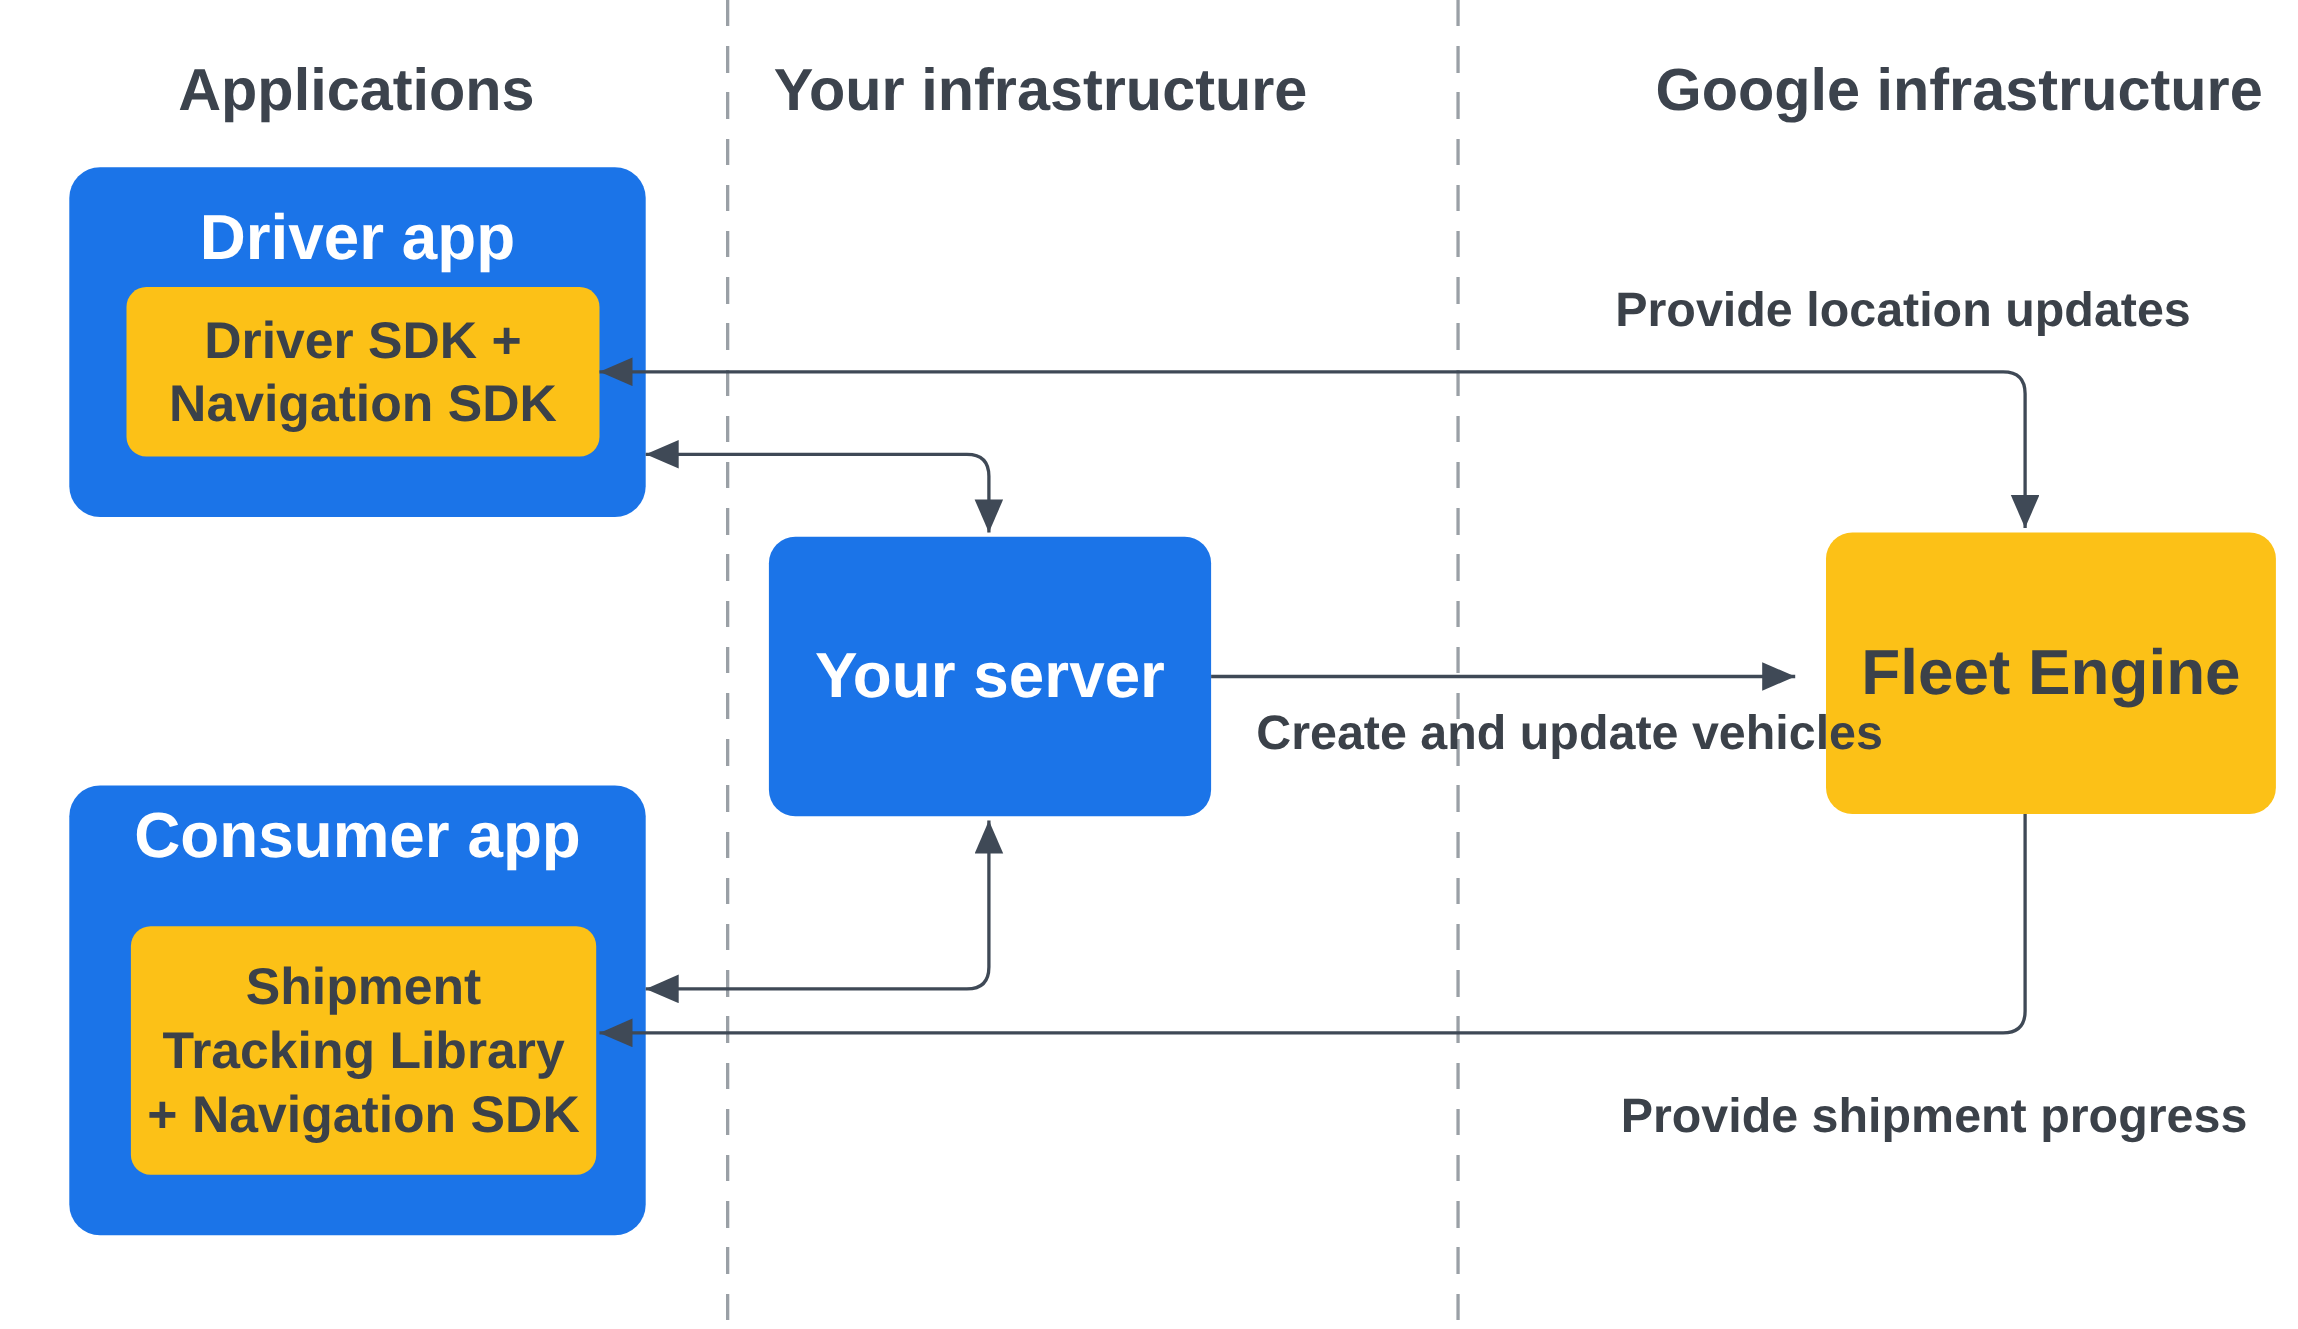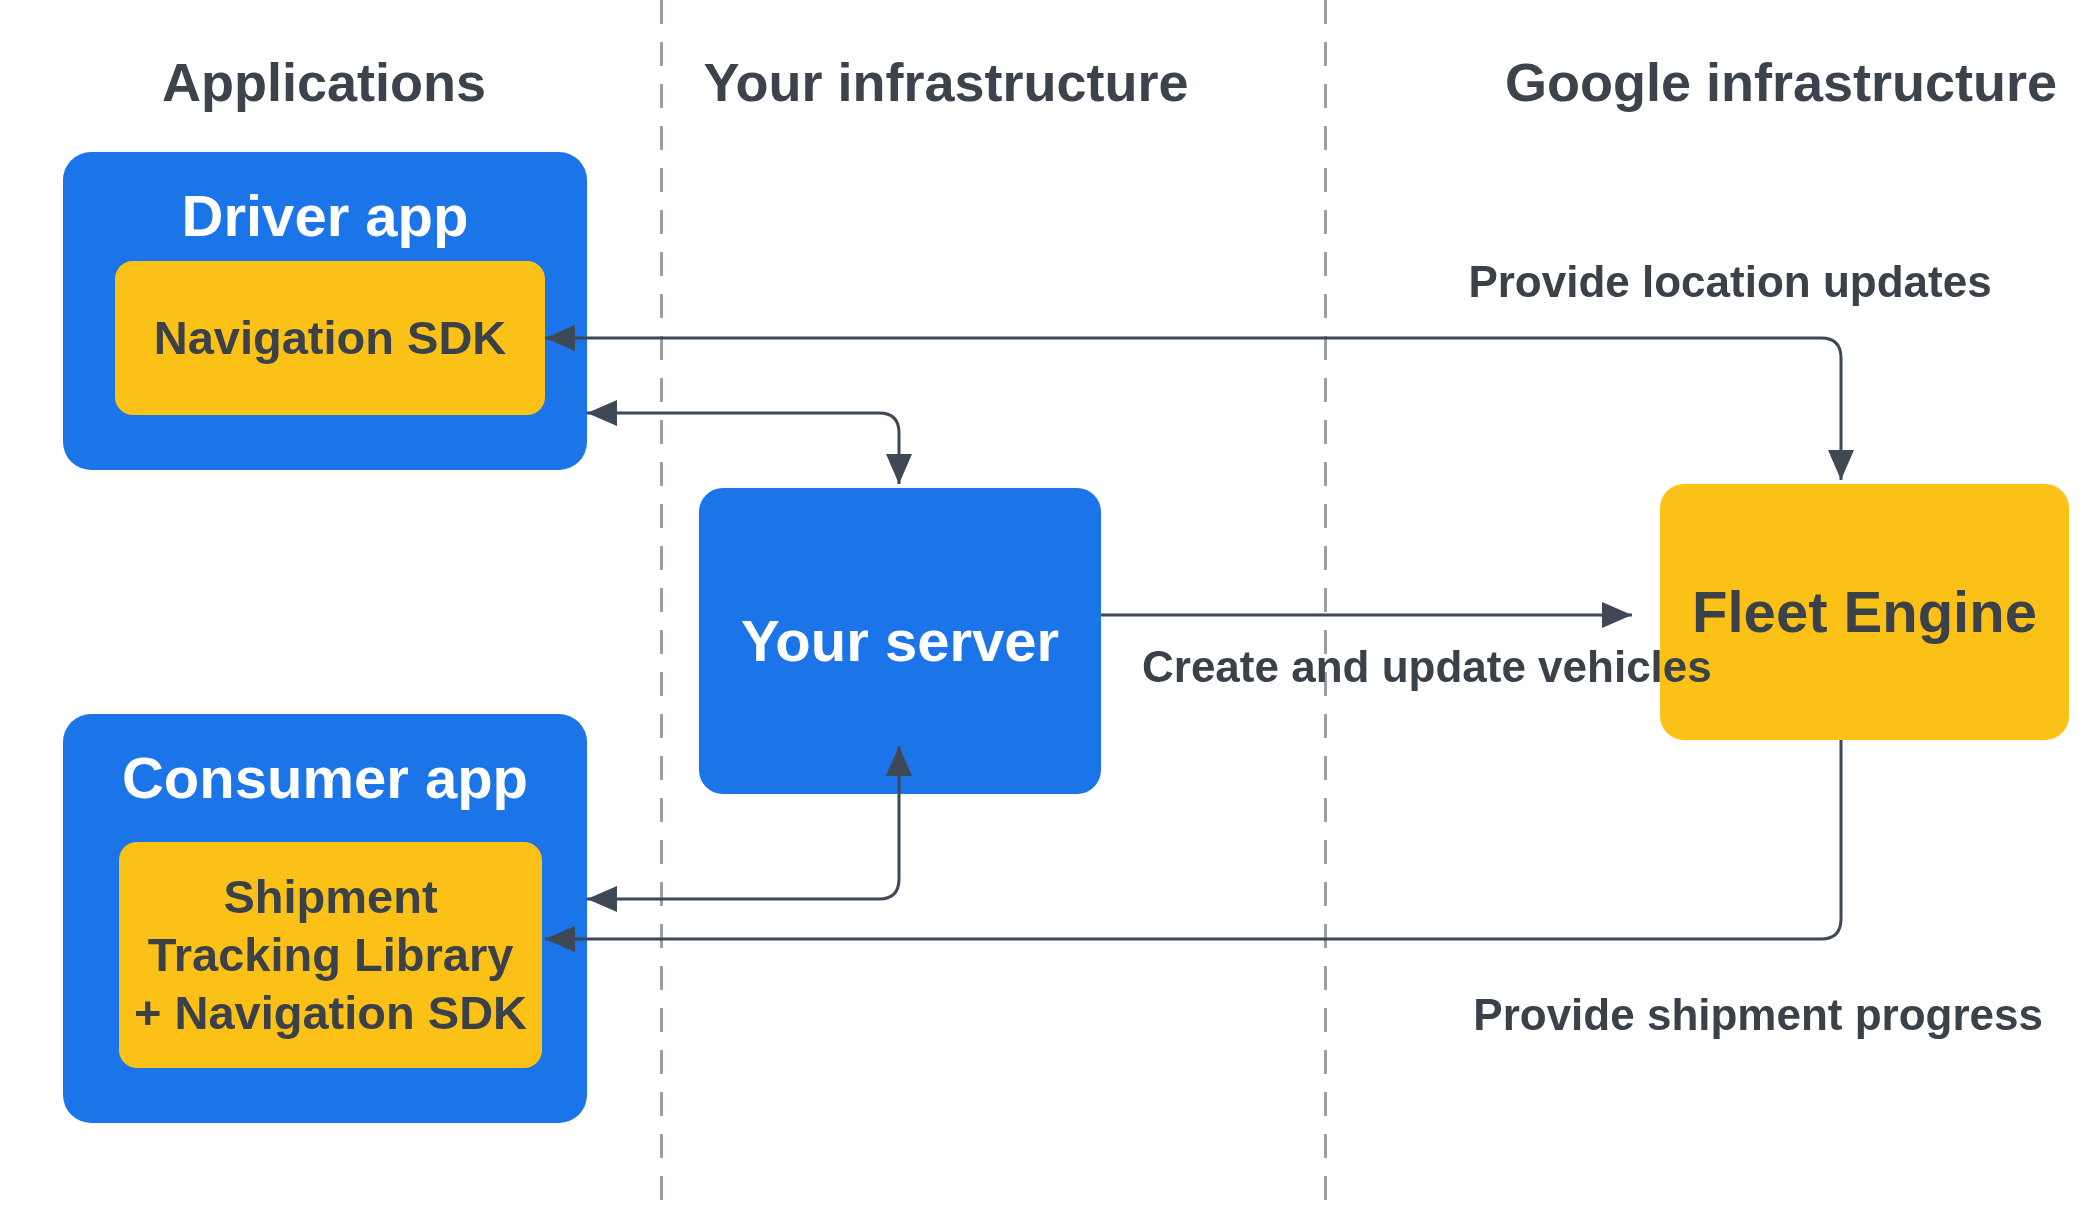--- a/index.html
+++ b/index.html
@@ -47,35 +47,35 @@
   .blue-node{
     background:var(--color-blue);
     border-radius:28px;
   }
   .node-title{
     width:100%;text-align:center;
     font-size:58px;font-weight:700;line-height:64px;
     color:var(--color-white_text);
   }
   .driver-app{left:63px;top:152px;width:524px;height:318px;padding-top:32px;}
-  .consumer-app{left:63px;top:714px;width:524px;height:409px;padding-top:32px;}
+  .consumer-app{left:63px;top:714px;width:524px;height:409px;padding-top:14px;}
   .inner-yellow{
     position:absolute;
     background:var(--color-yellow);
     border-radius:18px;
     display:flex;flex-direction:column;justify-content:center;align-items:center;
   }
   .driver-app .inner-yellow{left:52px;top:109px;width:430px;height:154px;}
   .consumer-app .inner-yellow{left:56px;top:128px;width:423px;height:226px;}
   .inner-line{
     font-size:47px;font-weight:700;line-height:58px;
     color:var(--color-dark_text);text-align:center;white-space:nowrap;
   }
   .your-server{
-    left:699px;top:488px;width:402px;height:306px;border-radius:24px;
+    left:699px;top:488px;width:402px;height:254px;border-radius:24px;
     display:flex;align-items:center;justify-content:center;padding-top:0;
   }
   .fleet-engine{
     left:1636px;top:484px;width:409px;height:256px;border-radius:24px;
     background:var(--color-yellow);
     display:flex;align-items:center;justify-content:center;margin-left:24px;
   }
   .fleet-engine .node-title{color:var(--color-dark_text);}
   
   .edges{
@@ -105,20 +105,21 @@
   <div class="divider d1"></div>
   <div class="divider d2"></div>
 
   <div class="col-header h1">Applications</div>
   <div class="col-header h2">Your infrastructure</div>
   <div class="col-header h3">Google infrastructure</div>
 
   <div class="node blue-node driver-app">
     <div class="node-title">Driver app</div>
     <div class="inner-yellow">
+      <div class="inner-line">Driver SDK +</div>
       <div class="inner-line">Navigation SDK</div>
     </div>
   </div>
 
   <div class="node blue-node consumer-app">
     <div class="node-title">Consumer app</div>
     <div class="inner-yellow">
       <div class="inner-line">Shipment</div>
       <div class="inner-line">Tracking Library</div>
       <div class="inner-line">+ Navigation SDK</div>

